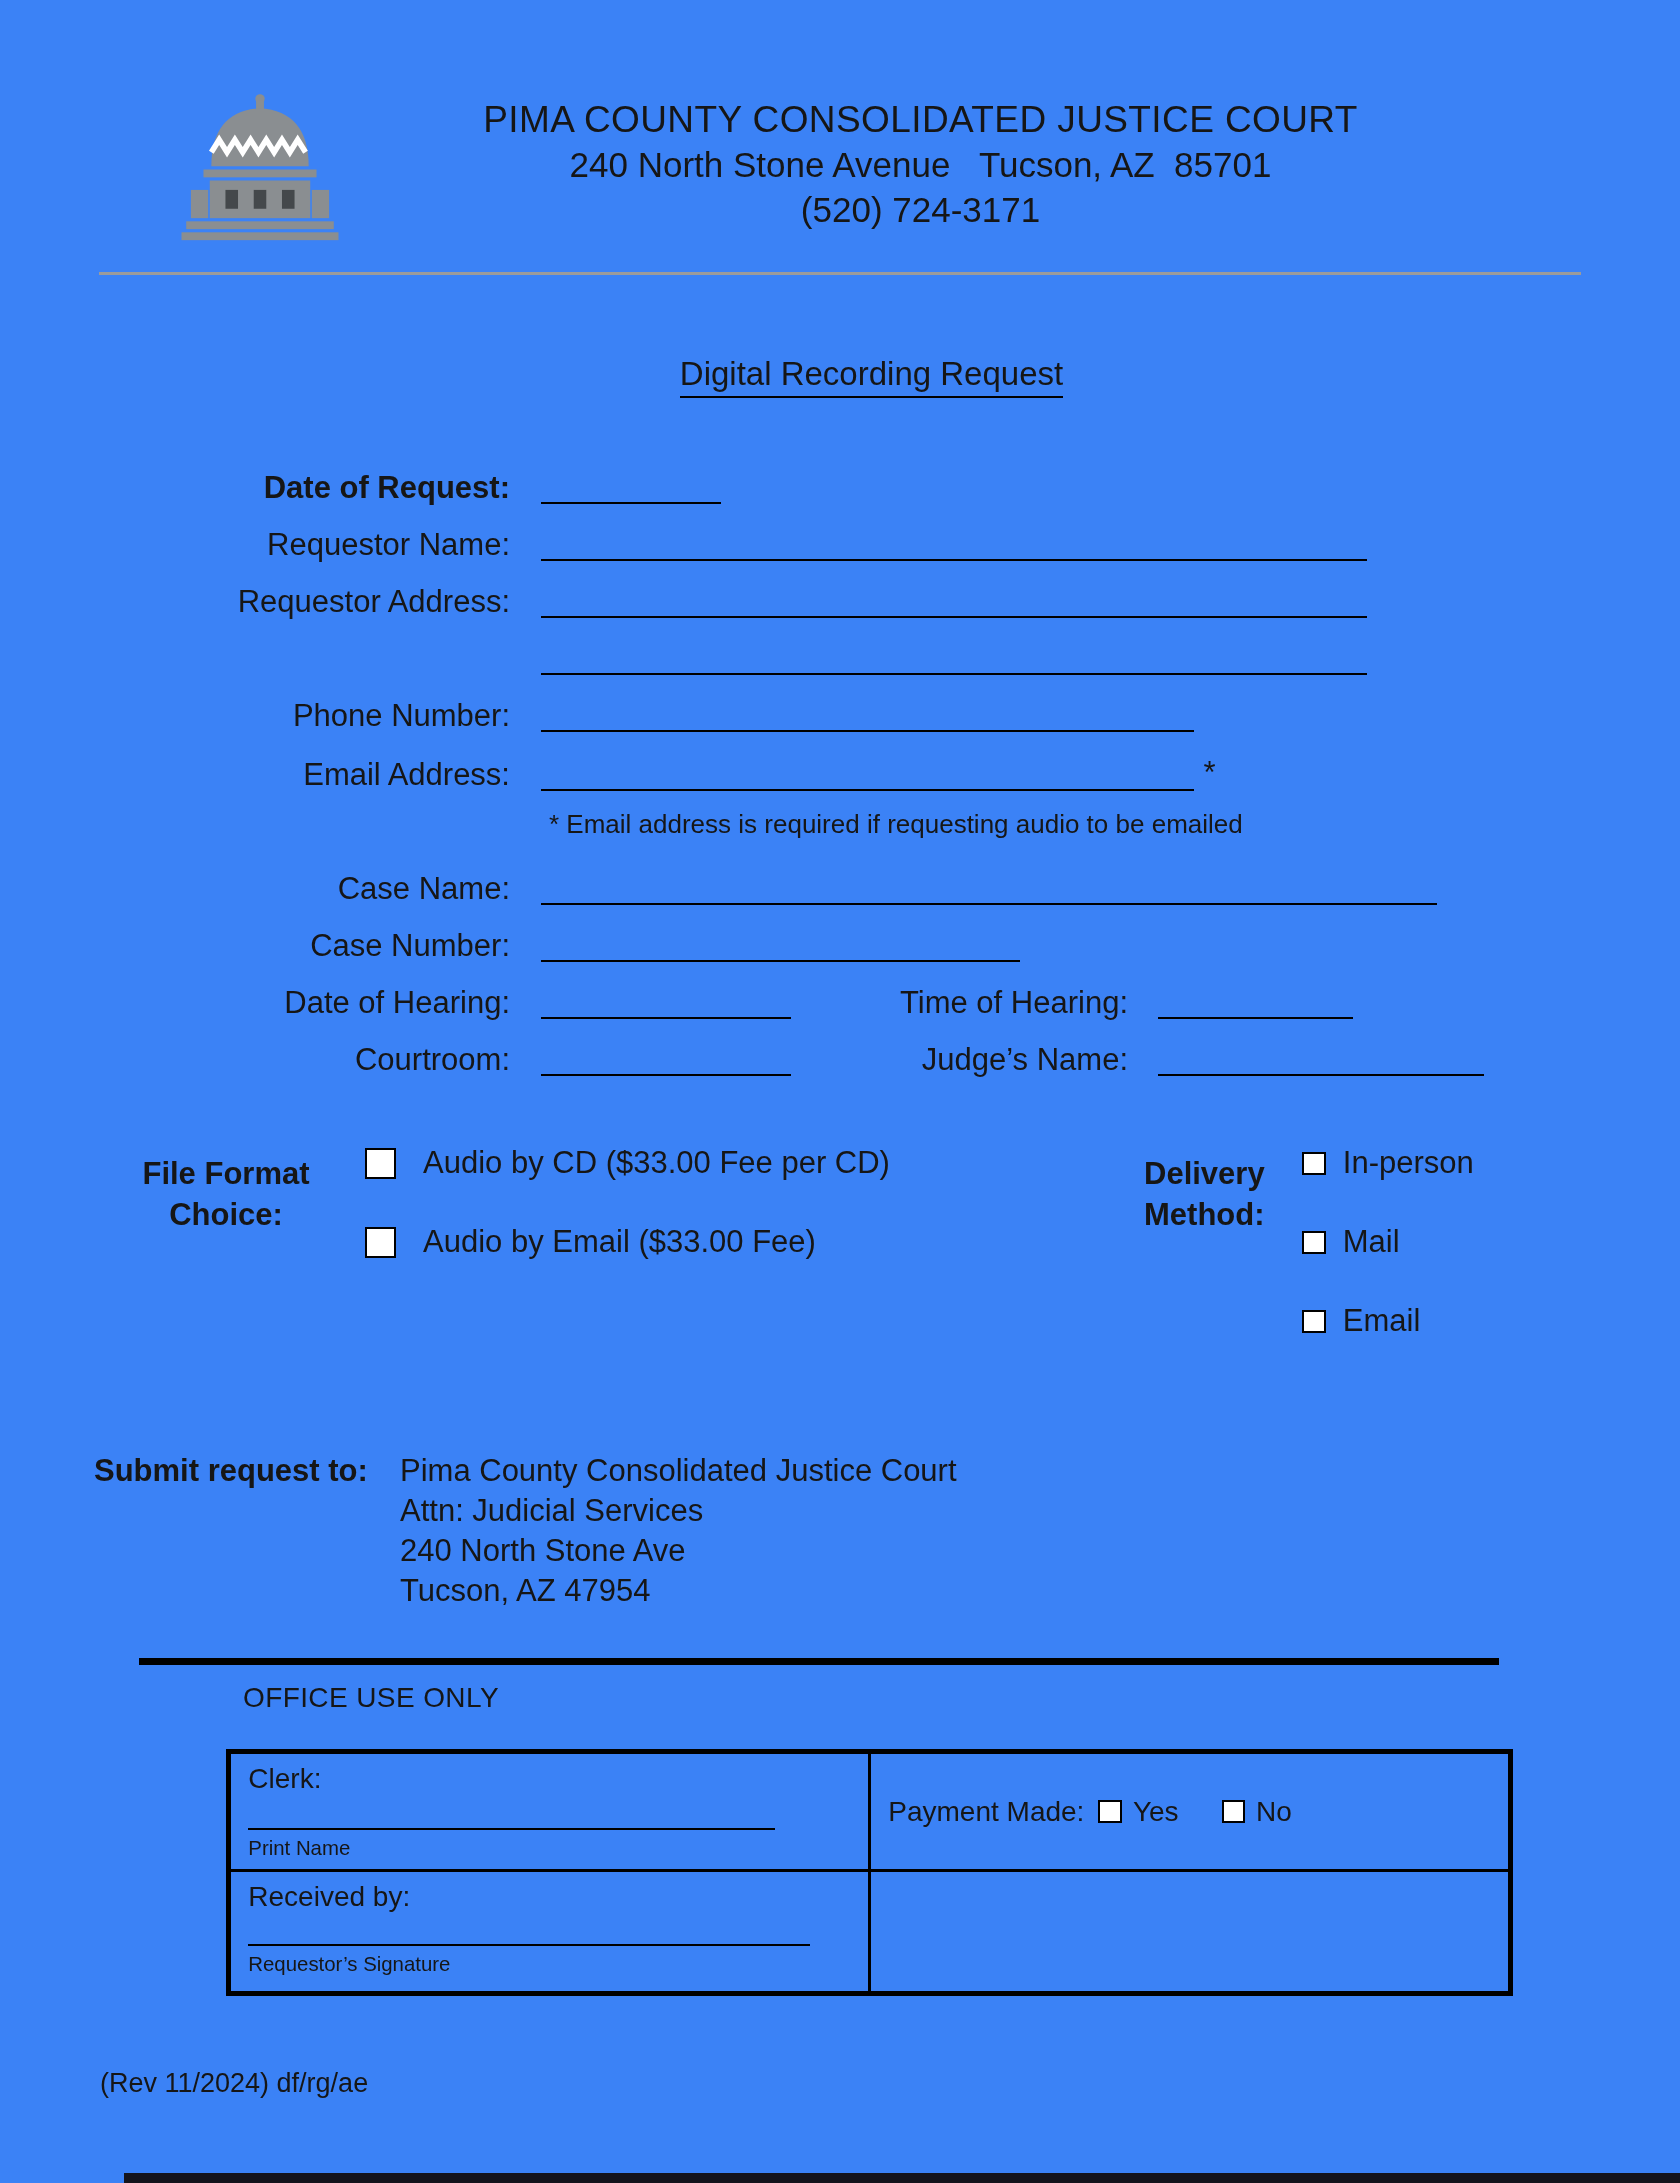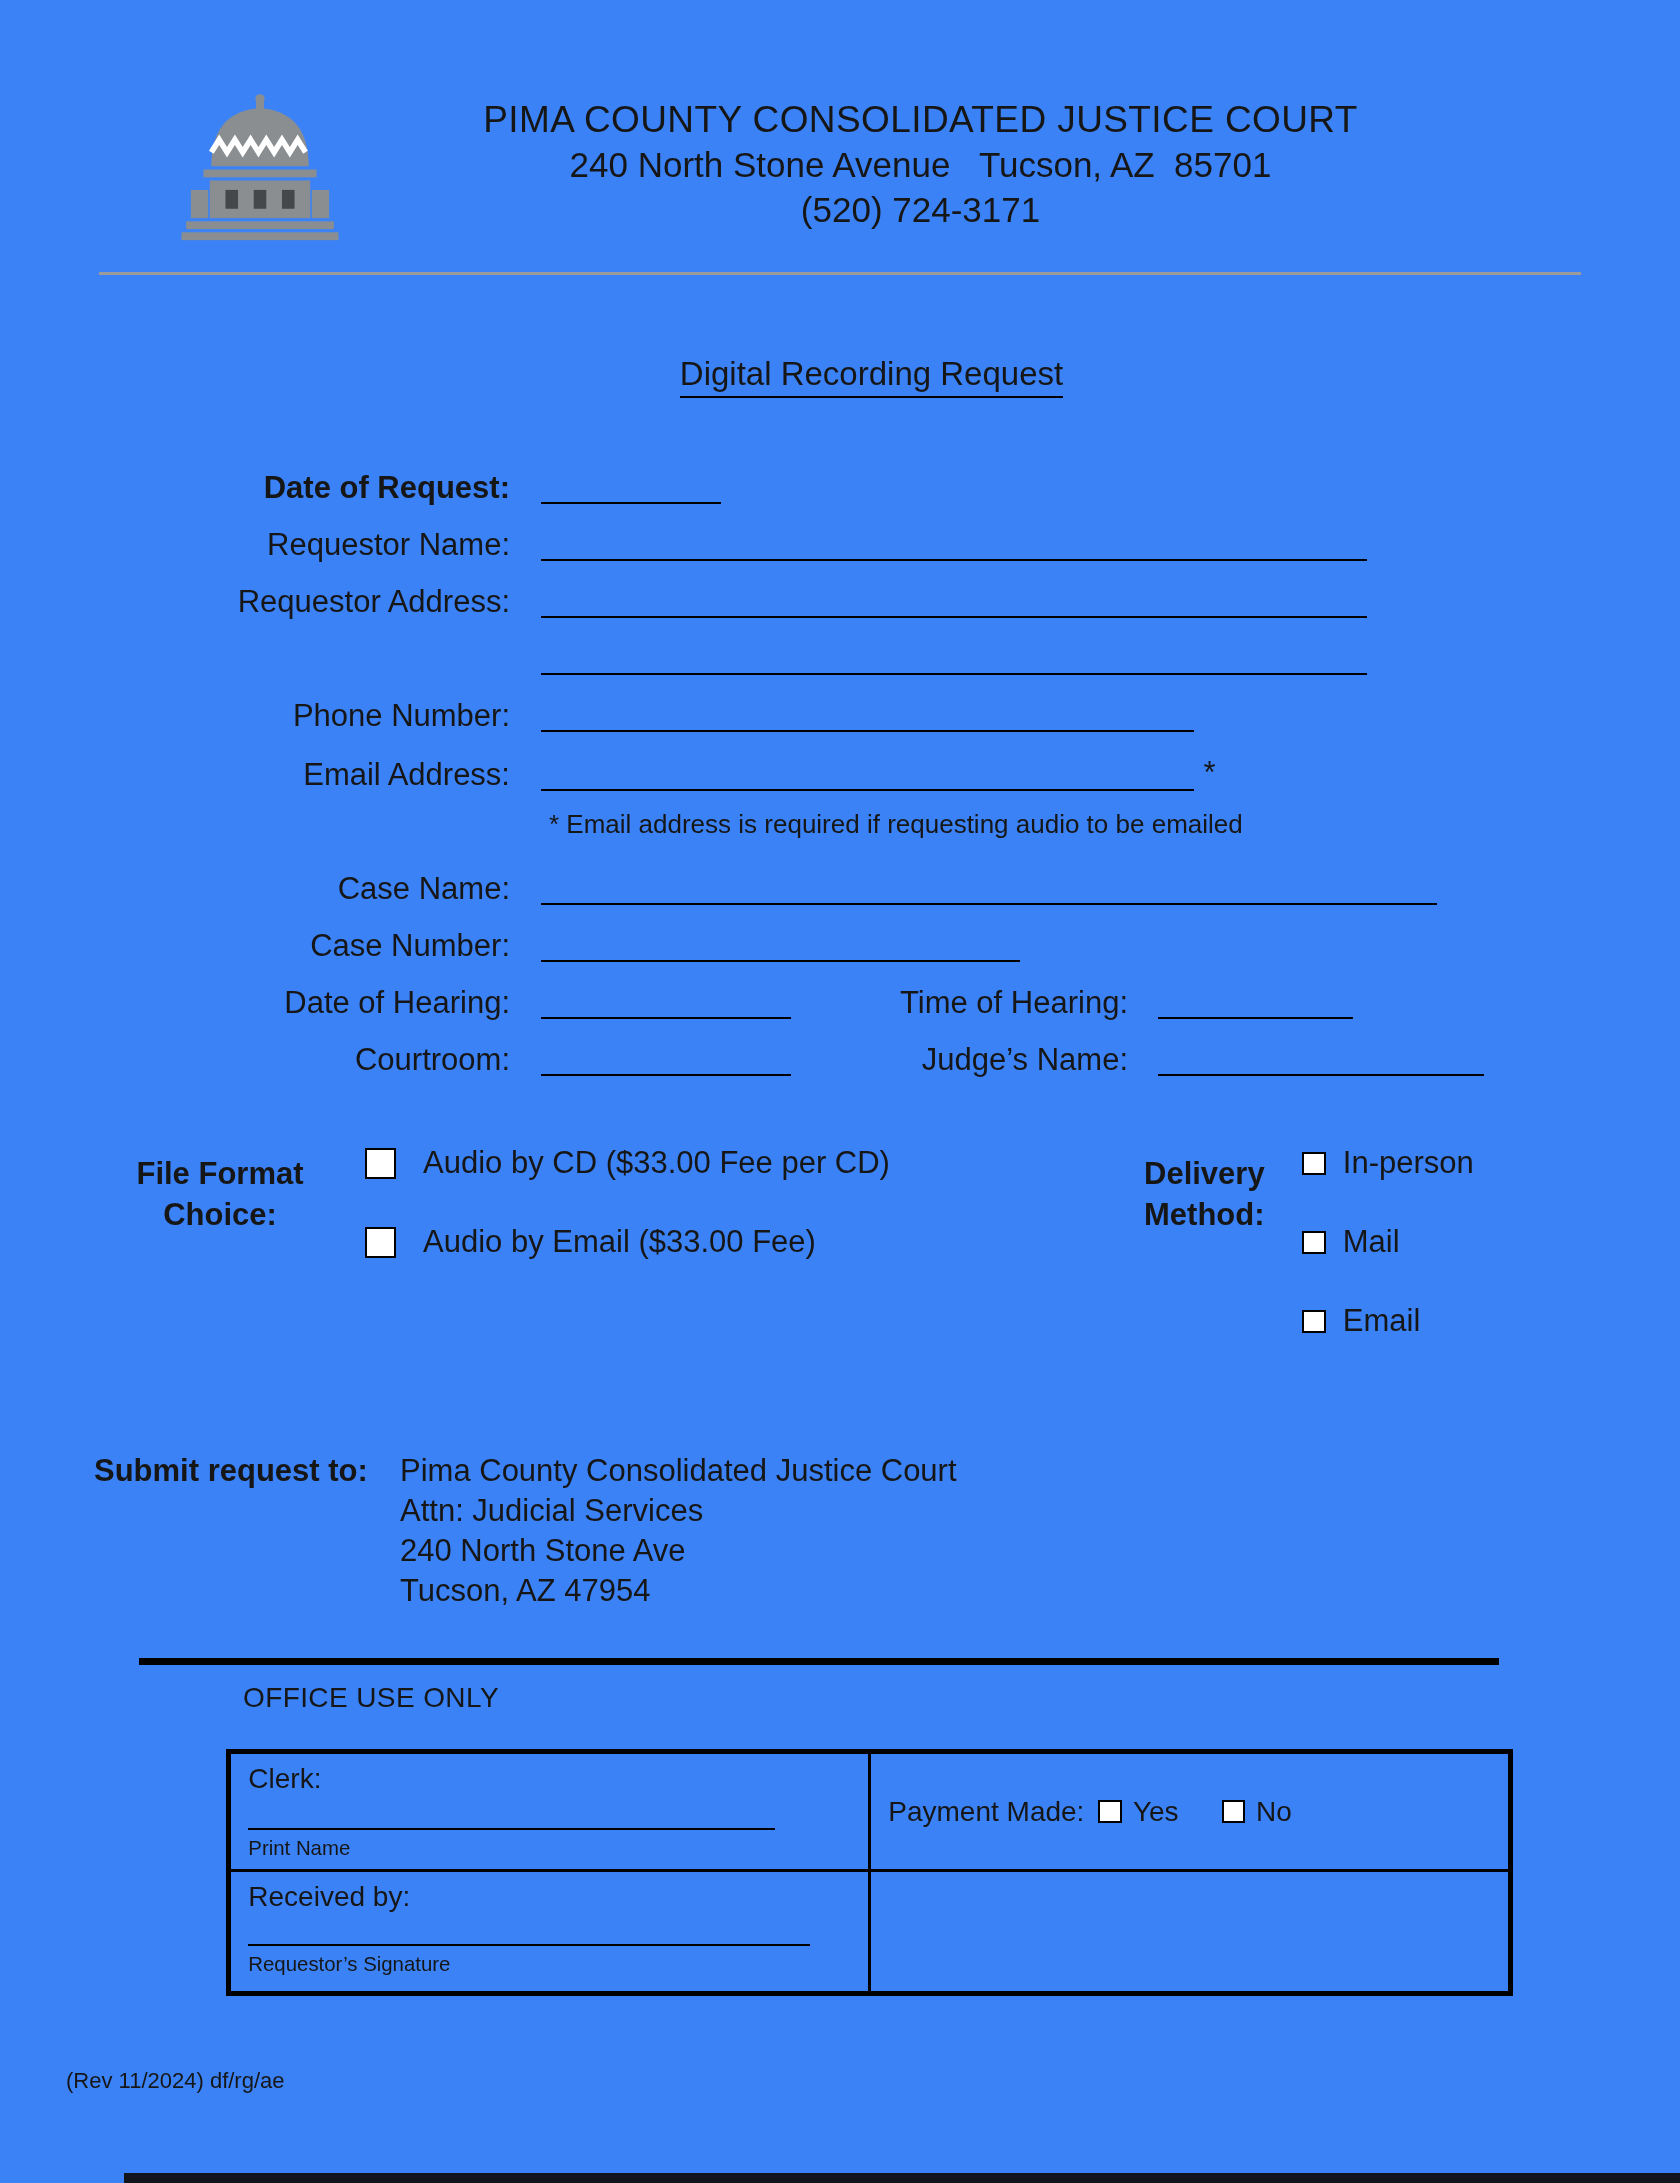--- a/index.html
+++ b/index.html
@@ -31,21 +31,21 @@
   .uline { height:0; border-bottom:2.4px solid #000; margin-bottom:2.4px; flex:0 0 auto; }
   .w230{width:180px} .w1053{width:826px} .w832{width:653px} .w1142{width:896px}
   .w611{width:479px} .w319{width:250px} .w248{width:195px} .w416{width:326px}
   .ast { margin-left:9.4px; margin-bottom:1.6px; line-height:36px; }
   .note-row { margin:-4.7px 0 31px 455px; font-size:26px; }
   .gap-top-14 { margin-top:11px; }
   .gap-top-28 { margin-top:22px; }
 
   
   .choices { position:relative; height:259px; margin-top:67px; font-size:31px; }
-  .ff-label { position:absolute; left:122px; top:7.8px; width:196px; text-align:center; font-weight:bold; line-height:41px; }
+  .ff-label { position:absolute; left:128px; top:7.8px; width:196px; text-align:center; font-weight:bold; line-height:41px; }
   .ff-options { position:absolute; left:365px; top:0; }
   .opt { display:flex; align-items:center; margin-bottom:43px; }
   .cb { width:31px; height:31px; border:2.4px solid #000; background:#fff; margin-right:27px; flex:0 0 auto; }
   .dm-label { position:absolute; left:1144px; top:7.8px; width:157px; font-weight:bold; line-height:41px; }
   .dm-options { position:absolute; left:1302px; top:0; }
   .cb-sm { width:23.5px; height:23.5px; border:2.4px solid #000; background:#fff; margin-right:17.3px; flex:0 0 auto; }
 
   
   .submit { display:flex; margin:47px 0 0 94px; font-size:31px; line-height:40px; }
   .submit-label { font-weight:bold; width:306px; flex:0 0 auto; }
@@ -62,21 +62,21 @@
   .c-date { }
   .sigline { height:0; border-bottom:2.4px solid #000; }
   .clerk-line { width:527px; margin-top:33px; }
   .recv-line { width:562px; margin-top:31px; }
   .date-line { width:433px; margin-top:47px; }
   .caption { font-size:20.4px; margin-top:6.3px; }
   .pay-cb { margin-left:14px; margin-right:11px; }
   .pay-cb2 { margin-left:43px; margin-right:11px; }
 
   .electronic-note { margin:38px 0 0 340px; font-size:21px; }
-  .rev { margin:72px 0 0 66px; font-size:22px; }
+  .rev { margin:72px 0 0 100px; font-size:27px; }
   .bottom-bar { position:absolute; left:124px; right:0; bottom:0; height:10.2px; background:#14141c; }
 </style>
 </head>
 <body>
 
 <div class="page">
 
   <div class="header">
     <div class="logo">
       <svg viewBox="0 0 200 200" width="162" height="157" xmlns="http://www.w3.org/2000/svg">

